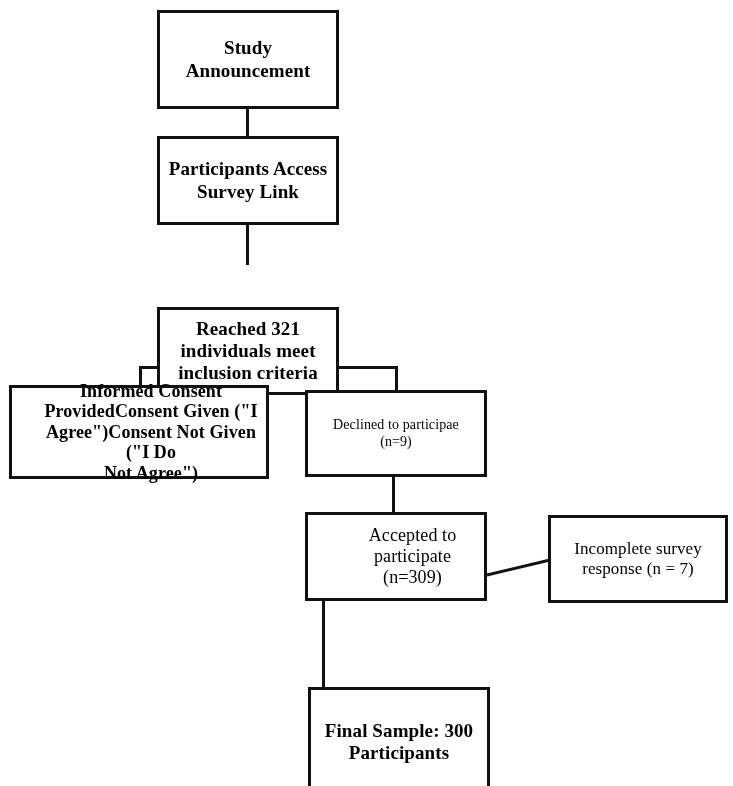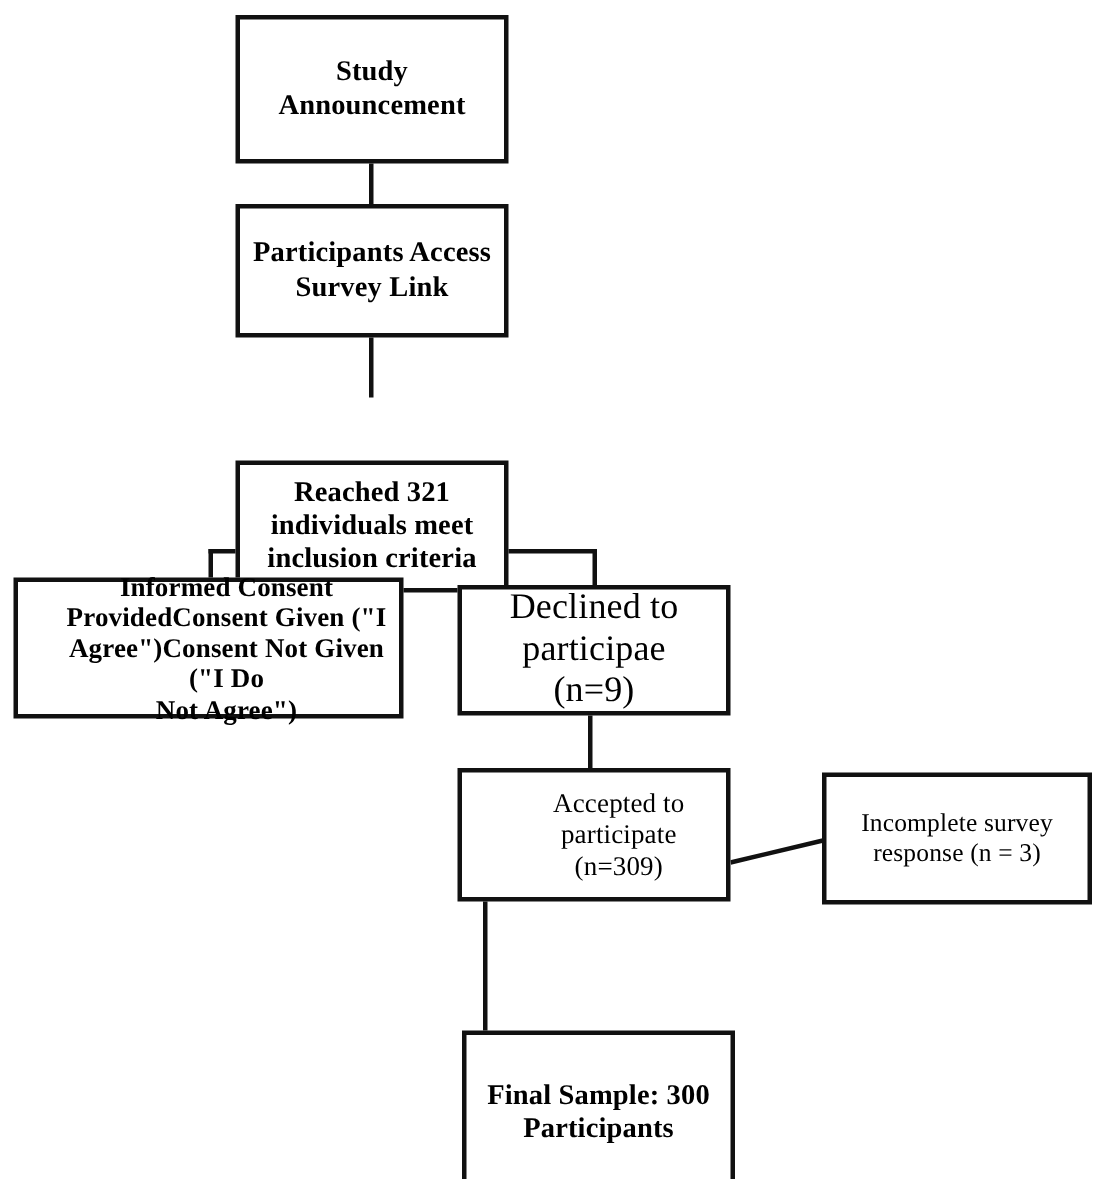--- a/index.html
+++ b/index.html
@@ -35,21 +35,21 @@
     letter-spacing: 0.1px;
   }
   .bold .txt { font-weight: bold; }
   .reg .txt  { font-weight: normal; }
 
   
   #n-announcement   { left:157px; top:10px;  width:182px; height:99px;  font-size:19px; }
   #n-access         { left:157px; top:136px; width:182px; height:89px;  font-size:19px; }
   #n-reached        { left:157px; top:262px; width:182px; height:88px;  font-size:19px;margin-top:45px; }
   #n-consent        { left:9px;   top:385px; width:260px; height:94px;  font-size:18px; }
-  #n-declined       { left:305px; top:390px; width:182px; height:87px;  font-size:24px; }
+  #n-declined       { left:305px; top:390px; width:182px; height:87px;  font-size:14px; }
   #n-accepted       { left:305px; top:512px; width:182px; height:89px;  font-size:18px;padding-left:33px; }
   #n-incomplete     { left:548px; top:515px; width:180px; height:88px;  font-size:17px; }
   #n-final          { left:308px; top:687px; width:182px; height:110px;  font-size:19px; }
 
   #n-consent .txt   { width: 118%; line-height: 1.14; padding-left: 24px; }
   #n-accepted .txt  { width: 112%; }
 
   
   .conn {
     position: absolute;
@@ -119,21 +119,21 @@
 (n=9)</span>
   </div>
 
   <div class="node reg" id="n-accepted">
     <span class="txt">Accepted to participate
 (n=309)</span>
   </div>
 
   <div class="node reg" id="n-incomplete">
     <span class="txt">Incomplete survey
-response (n = 3)</span>
+response (n = 7)</span>
   </div>
 
   <div class="node bold" id="n-final">
     <span class="txt">Final Sample: 300
 Participants</span>
   </div>
 
 </div>
 
 </body></html>

